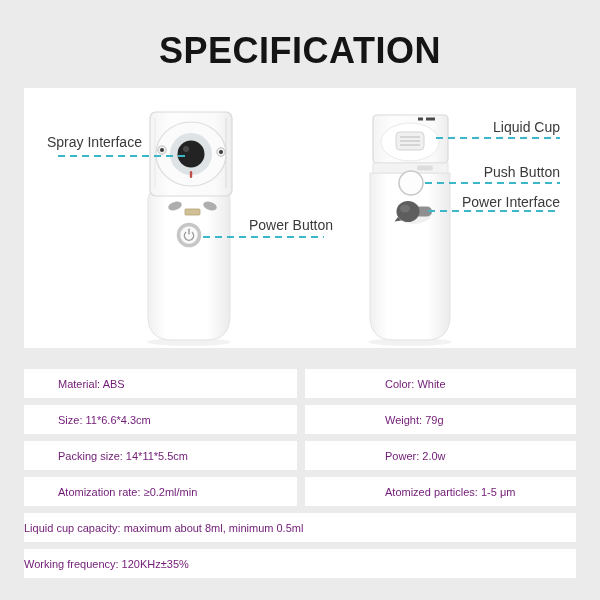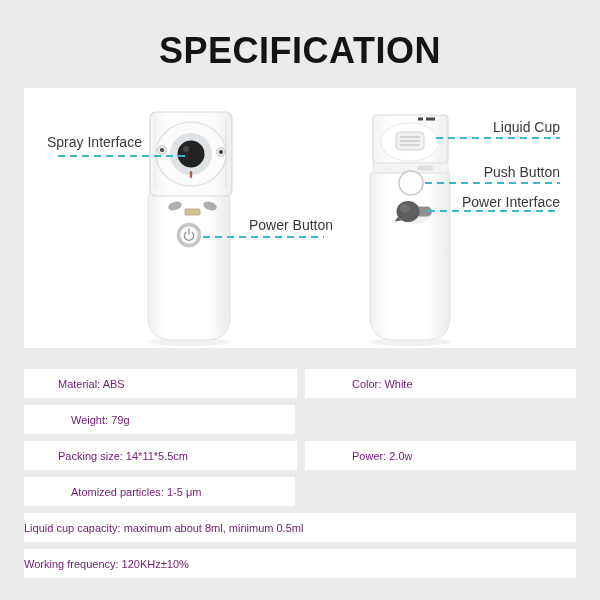--- a/index.html
+++ b/index.html
@@ -29,21 +29,21 @@
   .spec-table{
     position:absolute;left:24px;top:369px;width:552px;
     display:flex;flex-direction:column;gap:7px;
   }
   .spec-row{display:flex;gap:8px;}
   .spec-cell{
     background:#ffffff;height:29px;display:flex;align-items:center;
     font-size:11px;color:#701a75;box-sizing:border-box;white-space:nowrap;
   }
   .spec-cell.c-left{width:273px;padding-left:34px;}
-  .spec-cell.c-right{width:271px;padding-left:47px;}
+  .spec-cell.c-right{width:271px;padding-left:80px;}
   .spec-cell.c-full{width:552px;}
 </style>
 </head>
 <body>
 
 <div class="page-title">SPECIFICATION</div>
 
 <div class="product-card">
 
   <svg width="552" height="260" viewBox="0 0 552 260">
@@ -143,28 +143,30 @@
   <div class="callout-label lbl-pushbtn">Push Button</div>
   <div class="callout-label lbl-powerif">Power Interface</div>
 </div>
 
 <div class="spec-table">
   <div class="spec-row">
     <div class="spec-cell c-left">Material: ABS</div>
     <div class="spec-cell c-right">Color: White</div>
   </div>
   <div class="spec-row">
+    <div class="spec-cell c-left">Size: 11*6.6*4.3cm</div>
     <div class="spec-cell c-right">Weight: 79g</div>
   </div>
   <div class="spec-row">
     <div class="spec-cell c-left">Packing size: 14*11*5.5cm</div>
     <div class="spec-cell c-right">Power: 2.0w</div>
   </div>
   <div class="spec-row">
+    <div class="spec-cell c-left">Atomization rate: ≥0.2ml/min</div>
     <div class="spec-cell c-right">Atomized particles: 1-5 μm</div>
   </div>
   <div class="spec-row">
     <div class="spec-cell c-full">Liquid cup capacity: maximum about 8ml, minimum 0.5ml</div>
   </div>
   <div class="spec-row">
-    <div class="spec-cell c-full">Working frequency: 120KHz±10%</div>
+    <div class="spec-cell c-full">Working frequency: 120KHz±35%</div>
   </div>
 </div>
 
 </body></html>

